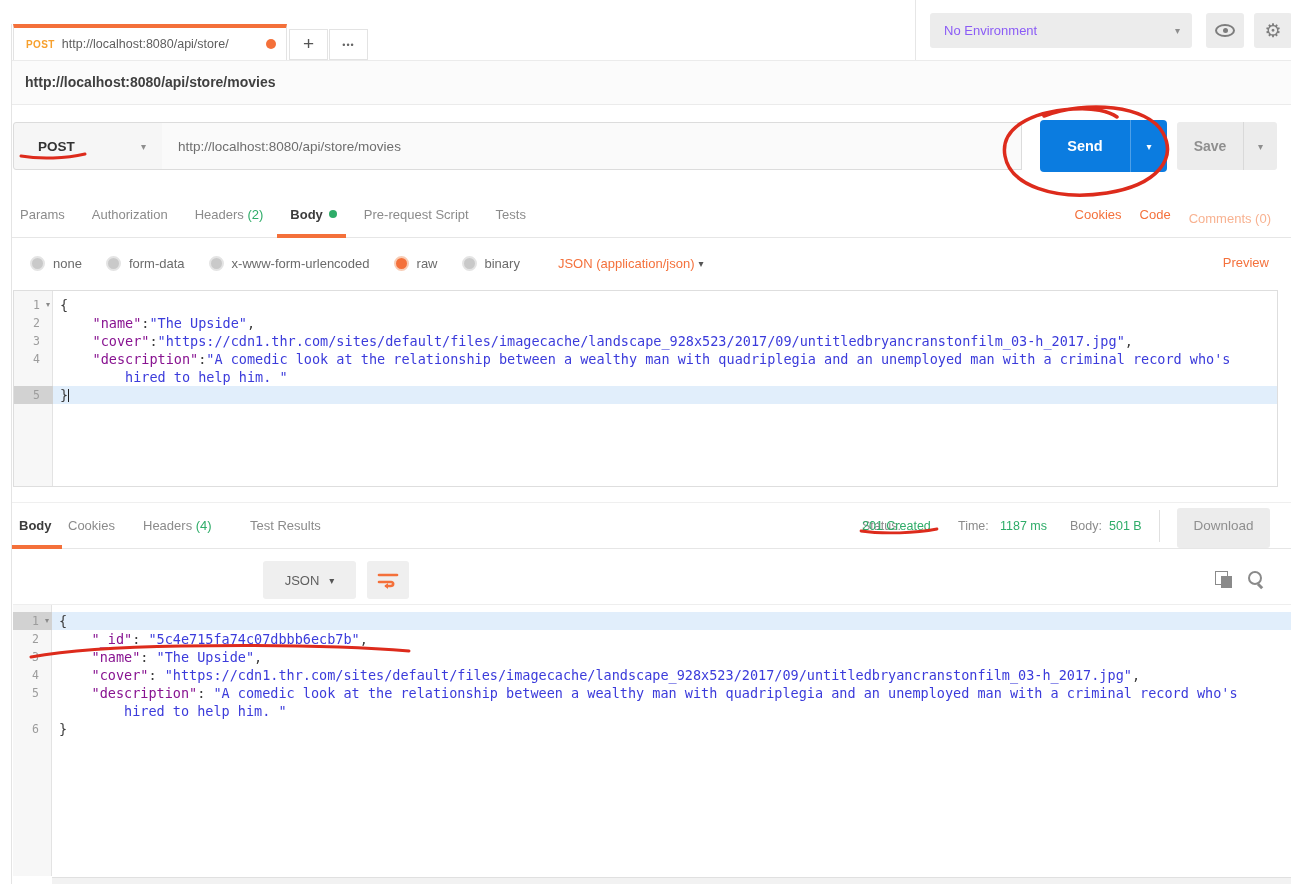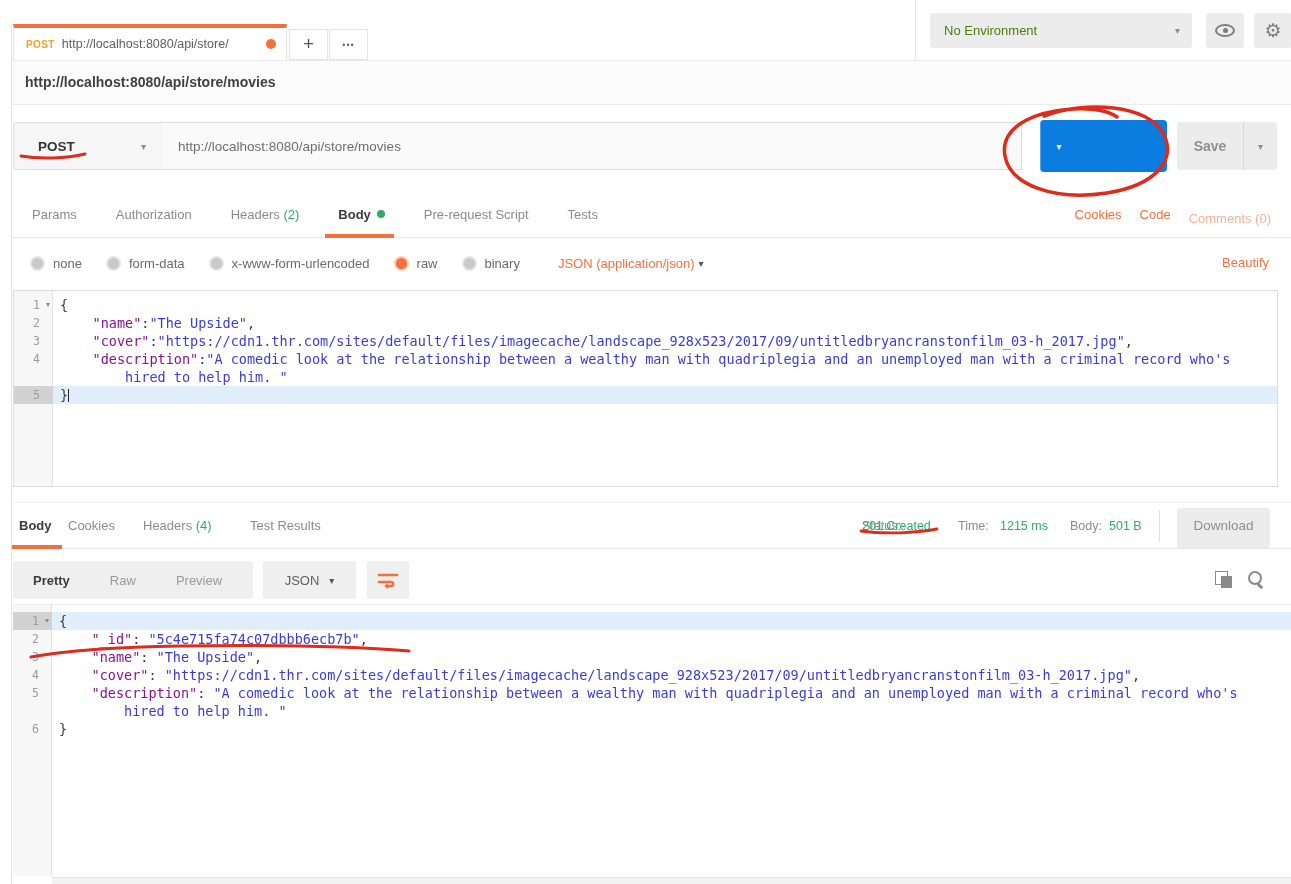--- a/index.html
+++ b/index.html
@@ -15,21 +15,21 @@
   #header { left:0; top:0; width:1291px; height:60px; background:#fff; }
   #request-tab { left:13px; top:24px; width:274px; height:36px; background:#fff; border:1px solid #e3e3e3; border-bottom:none; border-top:4px solid #f4703a; display:flex; align-items:center; padding:0 10px 0 12px; cursor:pointer; }
   #request-tab .method { color:#f7a02d; font-size:10px; font-weight:bold; letter-spacing:.4px; margin-right:7px; }
   #request-tab .turl { color:#5e5e5e; font-size:12.5px; flex:1; white-space:nowrap; overflow:hidden; }
   .unsaved-dot { width:10px; height:10px; border-radius:50%; background:#f4703a; flex:none; }
   .tab-btn { top:29px; height:31px; width:39px; background:#fff; border:1px solid #e3e3e3; color:#555; text-align:center; cursor:pointer; }
   #new-tab-btn { left:289px; font-size:19px; line-height:28px; font-weight:400; }
   #tab-menu-btn { left:329px; font-size:9px; line-height:30px; letter-spacing:1px; color:#666; }
   #header-divider { left:915px; top:0; width:1px; height:60px; background:#e6e6e6; }
   #env-select { left:930px; top:13px; width:262px; height:35px; background:#ececec; border-radius:3px; display:flex; align-items:center; padding:0 12px 0 14px; cursor:pointer; }
-  #env-select .lbl { color:#4d7c0f; font-size:13px; flex:1; }
+  #env-select .lbl { color:#8b5cf6; font-size:13px; flex:1; }
   .caret { color:#8e8e8e; font-size:10px; }
   .hbtn { top:13px; width:38px; height:35px; background:#ececec; border-radius:3px; display:flex; align-items:center; justify-content:center; cursor:pointer; }
   #env-eye-btn { left:1206px; }
   #settings-btn { left:1254px; }
   .gear-glyph { font-size:19px; color:#7d7d7d; }
   .eye { position:relative; width:20px; height:13px; border:2px solid #7d7d7d; border-radius:50%; }
   .eye::after { content:""; position:absolute; left:50%; top:50%; width:5px; height:5px; margin:-2.5px 0 0 -2.5px; border-radius:50%; background:#7d7d7d; }
 
   
   #breadcrumb-row { left:0; top:60px; width:1291px; height:45px; background:#fbfbfb; border-top:1px solid #ebebeb; border-bottom:1px solid #ebebeb; }
@@ -44,21 +44,21 @@
   #send-btn { left:1040px; top:14px; width:127px; height:52px; background:#0b7ce0; border-radius:4px; position:absolute; display:flex; cursor:pointer; }
   #send-btn .lbl { width:90px; color:#fff; font-weight:bold; font-size:14.5px; text-align:center; line-height:52px; }
   #send-btn .seg { width:37px; border-left:1px solid rgba(255,255,255,.28); display:flex; align-items:center; justify-content:center; }
   #send-btn .seg .caret { color:#fff; }
   #save-btn { left:1177px; top:16px; width:100px; height:48px; background:#ececec; border-radius:3px; position:absolute; display:flex; cursor:pointer; }
   #save-btn .lbl { width:66px; color:#8f8f8f; font-weight:bold; font-size:14px; text-align:center; line-height:48px; }
   #save-btn .seg { width:34px; border-left:1px solid #d9d9d9; display:flex; align-items:center; justify-content:center; }
 
   
   #request-tabs { left:0; top:191px; width:1291px; height:47px; background:#fff; border-bottom:1px solid #e6e6e6; display:flex; align-items:center; padding:0 20px 0 20px; }
-  .rtab { font-size:13px; color:#8b8b8b; margin-right:27px; position:relative; height:47px; line-height:47px; cursor:pointer; white-space:nowrap;margin-left:12px; }
+  .rtab { font-size:13px; color:#8b8b8b; margin-right:27px; position:relative; height:47px; line-height:47px; cursor:pointer; white-space:nowrap; }
   .rtab.active { color:#3c3c3c; font-weight:bold; }
   .rtab.active::after { content:""; position:absolute; left:-13px; right:-9px; bottom:0; height:4px; background:#f4703a; }
   .count-green { color:#2eac68; }
   .dot-green { display:inline-block; width:8px; height:8px; border-radius:50%; background:#2eac68; margin-left:6px; vertical-align:1px; }
   #request-tabs .spacer { flex:1; }
   .hdr-link { font-size:13px; color:#f4713c; margin-left:18px; cursor:pointer; white-space:nowrap; }
   .hdr-link.dim { color:#f8b291;margin-top:8px; }
 
   
   #body-type-row { left:0; top:238px; width:1291px; height:50px; background:#fff; display:flex; align-items:center; padding-left:30px; }
@@ -156,20 +156,21 @@
 
   <div id="request-bar" class="abs">
     <div id="method-select">
       <span class="lbl">POST</span>
       <span class="caret">▾</span>
     </div>
     <div id="url-box">
       <input type="text" value="http://localhost:8080/api/store/movies" style="">
     </div>
     <div id="send-btn">
+      <span class="lbl">Send</span>
       <span class="seg">
           <span class="caret">▾</span>
         </span>
     </div>
     <div id="save-btn">
       <span class="lbl">Save</span>
       <span class="seg">
           <span class="caret">▾</span>
         </span>
     </div>
@@ -207,21 +208,21 @@
       </span>
     <span class="radio-opt">
         <span class="radio-circ"></span>
         <span class="lbl">binary</span>
       </span>
     <span id="content-type-select">
       <span class="lbl">JSON (application/json)</span>
       <span class="caret" style="color:#555;">▾</span>
     </span>
   </div>
-  <div id="beautify-link" class="abs">Beautify</div>
+  <div id="beautify-link" class="abs">Preview</div>
 
   <div id="request-editor" class="editor">
     <div class="gutter-bg"></div>
   <div class="code-row">
         <div class="gutter-cell">
           <span class="lnum">1</span>
           <span class="fold">▾</span>
         </div>
         <div class="code-cell"><span class="seg-pl">{</span></div>
       </div>
@@ -264,33 +265,28 @@
 
   <div id="response-header" class="abs">
     <span class="res-tab active" style="left:19px;">Body</span>
     <span class="res-tab" style="left:68px;">Cookies</span>
     <span class="res-tab" style="left:143px;"><span>Headers</span> <span class="count-green">(4)</span></span>
     <span class="res-tab" style="left:250px;">Test Results</span>
 
     <span class="meta-item" style="left:817px;margin-left:45px;"><span class="meta-lbl">Status:</span></span>
     <span class="meta-item" style="left:862px;"><span class="meta-val">201 Created</span></span>
     <span class="meta-item" style="left:958px;"><span class="meta-lbl">Time:</span></span>
-    <span class="meta-item" style="left:1000px;"><span class="meta-val">1215 ms</span></span>
+    <span class="meta-item" style="left:1000px;"><span class="meta-val">1187 ms</span></span>
     <span class="meta-item" style="left:1070px;"><span class="meta-lbl">Body:</span></span>
     <span class="meta-item" style="left:1109px;"><span class="meta-val">501 B</span></span>
     <span id="meta-divider"></span>
     <span id="download-btn">Download</span>
   </div>
 
   <div id="response-view-bar" class="abs">
-    <div id="pretty-group">
-      <span class="pg-item active">Pretty</span>
-      <span class="pg-item">Raw</span>
-      <span class="pg-item">Preview</span>
-    </div>
     <div id="lang-select">
       <span class="lbl">JSON</span>
       <span class="caret" style="color:#555;">▾</span>
     </div>
     <div id="wrap-btn">
       <svg width="22" height="18" viewBox="0 0 22 18">
         <path d="M2 4 H20" stroke="#f4703a" stroke-width="2.6" fill="none" stroke-linecap="round"></path>
         <path d="M2 11 H14 C17 11 17 15 13.5 15 H9" stroke="#f4703a" stroke-width="2.6" fill="none" stroke-linecap="round"></path>
         <path d="M11 12 L7.5 15 L11 18 Z" fill="#f4703a"></path>
       </svg>

